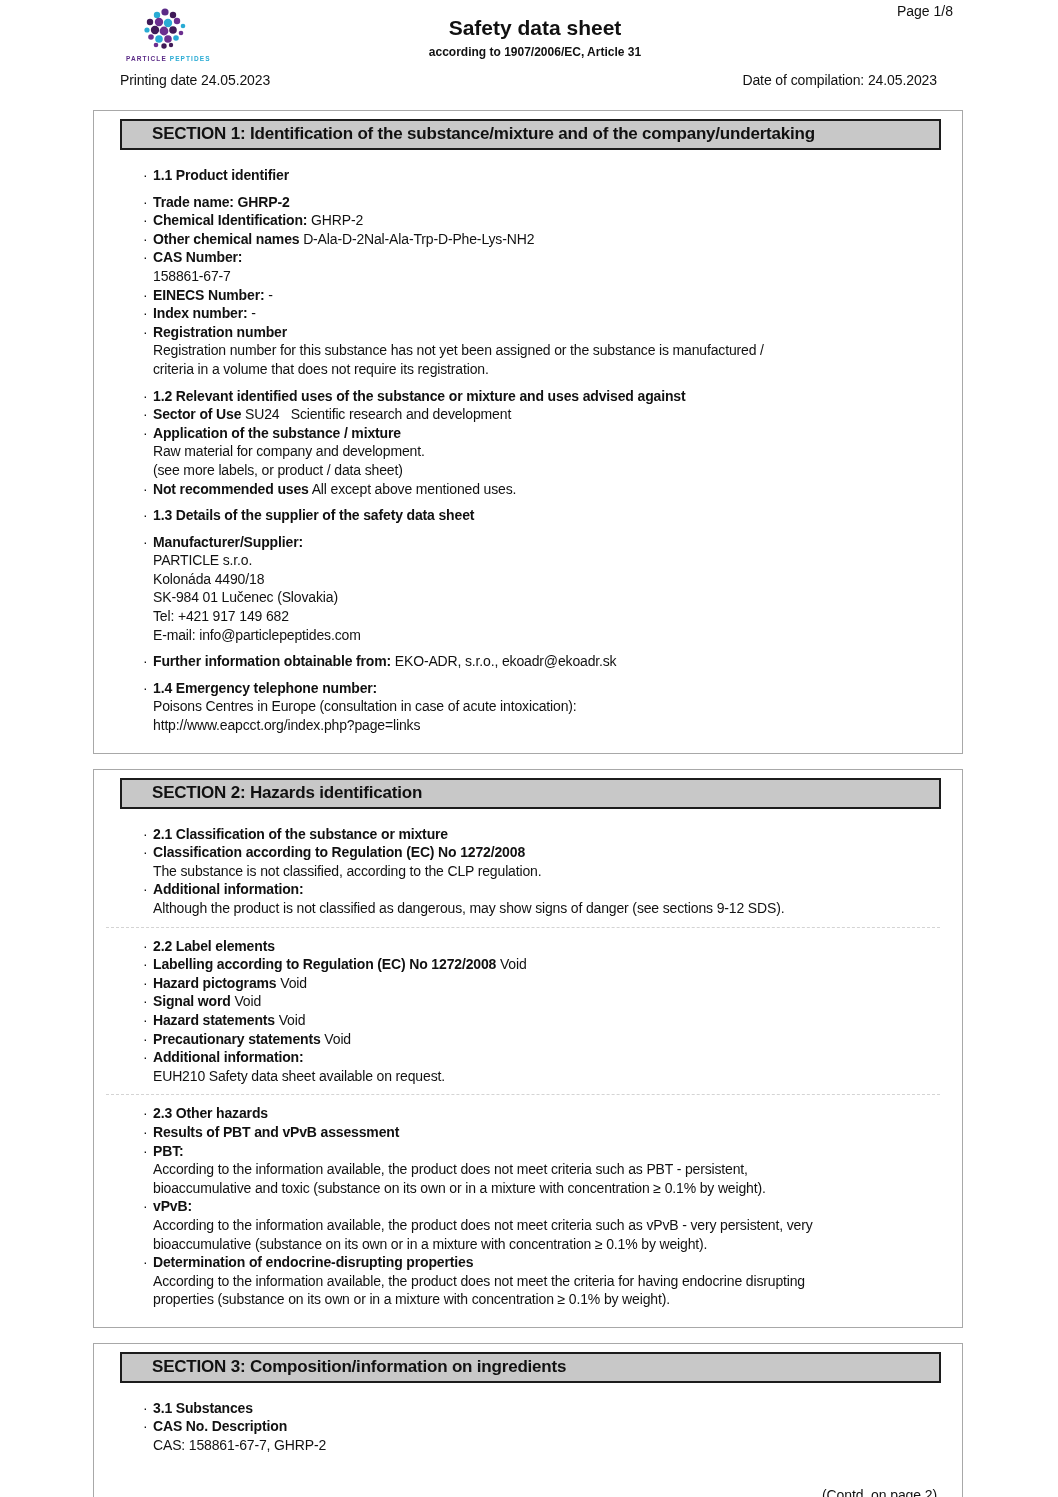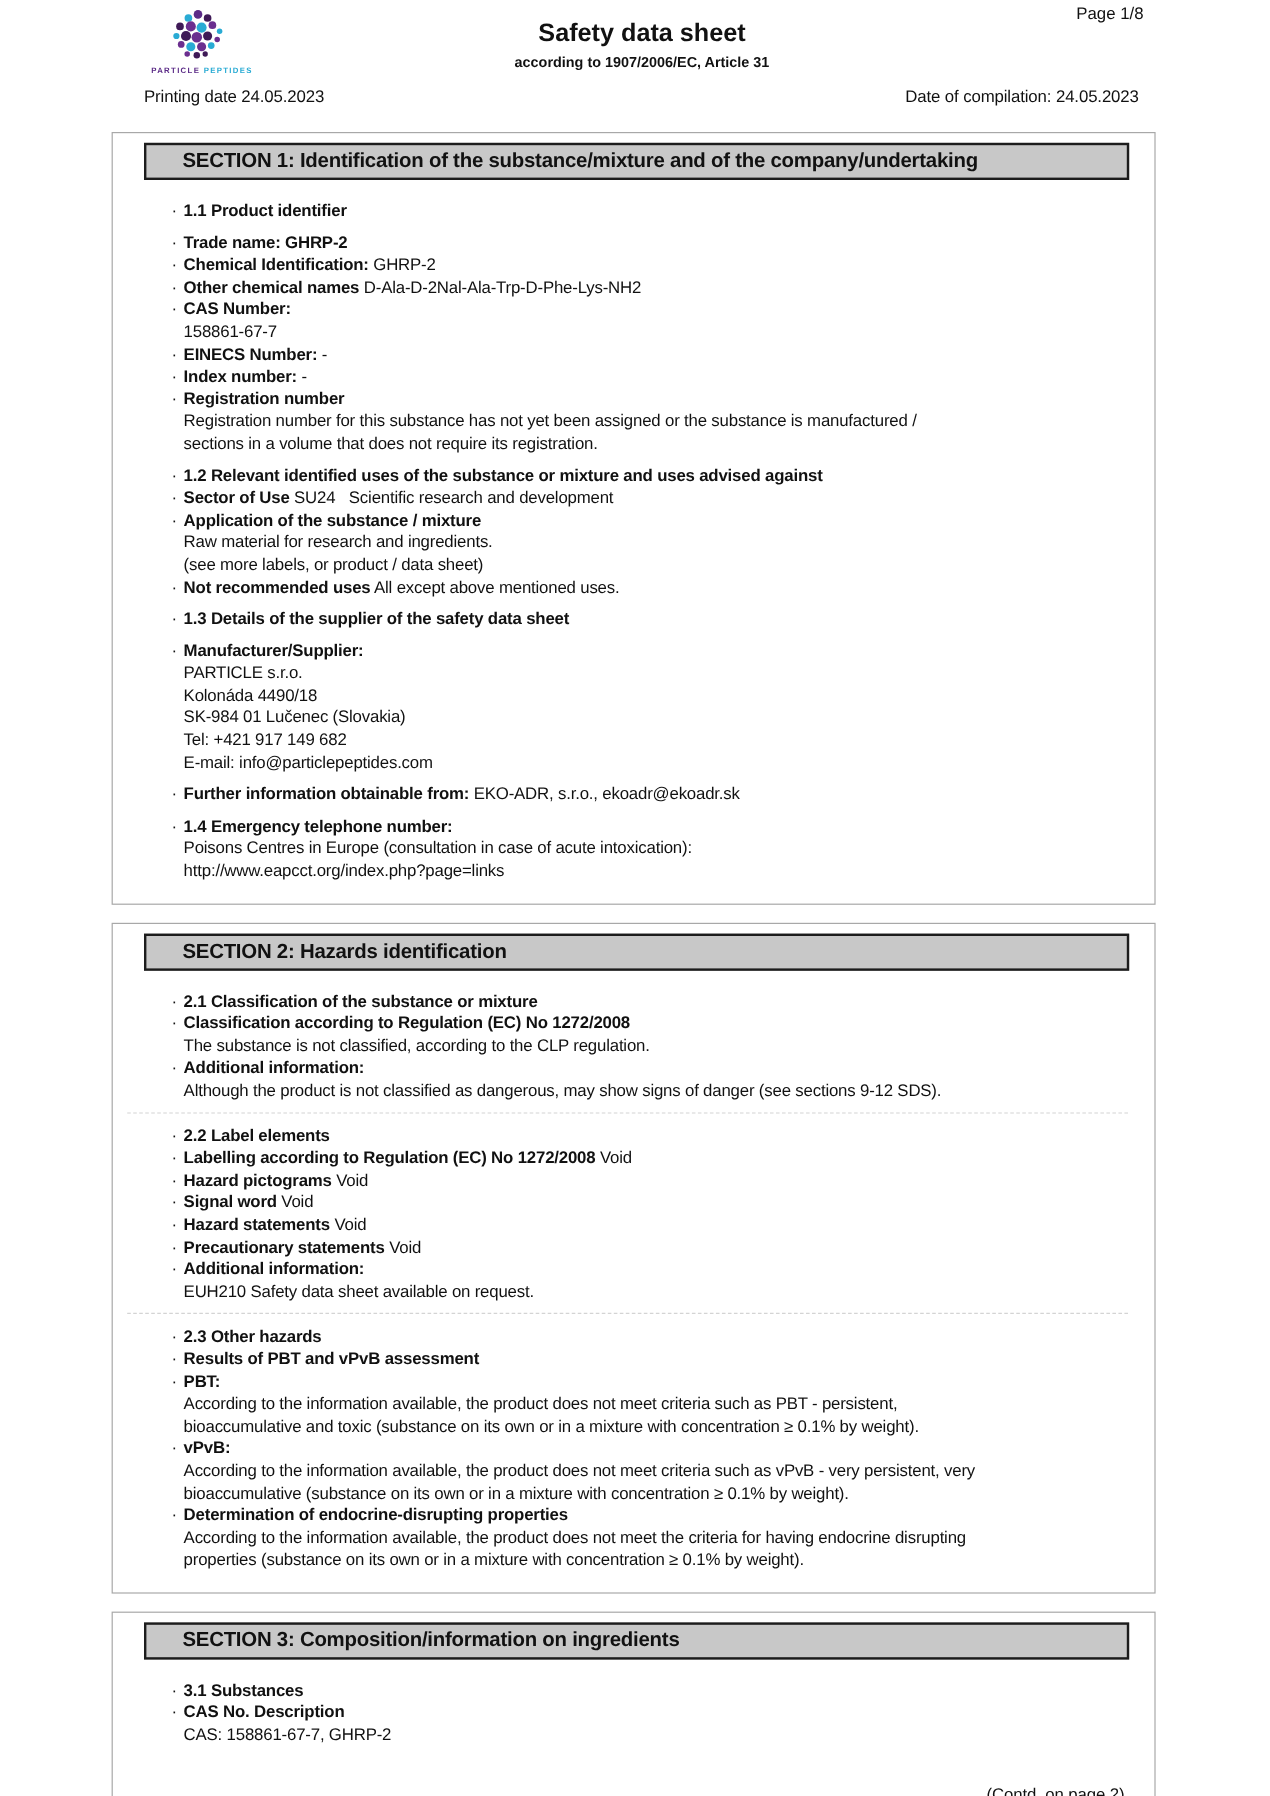--- a/index.html
+++ b/index.html
@@ -18,21 +18,21 @@
   }
   .doc-header{position:relative;height:100px;}
   .logo{position:absolute;left:126px;top:4px;width:78px;text-align:center;}
   .logo-words{font-size:6.5px;font-weight:bold;letter-spacing:1.1px;white-space:nowrap;margin-top:1px;}
   .logo-w1{color:var(--logo-purple);}
   .logo-w2{color:var(--logo-cyan);}
   .title-wrap{position:absolute;left:12px;right:0;top:16px;text-align:center;}
   .doc-title{font-size:21px;font-weight:bold;line-height:24px;}
   .doc-subtitle{font-size:12px;font-weight:bold;line-height:20px;margin-top:2px;}
   .page-num{position:absolute;top:3px;right:105px;font-size:14px;}
-  .dates-row{position:absolute;top:72px;left:120px;right:109px;display:flex;justify-content:space-between;font-size:14px;letter-spacing:-0.1px;}
+  .dates-row{position:absolute;top:72px;left:120px;right:121px;display:flex;justify-content:space-between;font-size:14px;letter-spacing:-0.1px;}
   .sections{margin:10px 95px 0 93px;width:870px;}
   .section-box{border:1px solid var(--box-border);background:#fff;margin-bottom:15px;padding-bottom:8px;}
   .section-bar{
     margin:8px 21px 0 26px;background:var(--bar-gray);
     border:2px solid #1c1c1c;font-size:17px;font-weight:bold;
     padding:3px 4px 4px 30px;letter-spacing:-0.2px;white-space:nowrap;
   }
   .section-content{padding:8px 10px 2px 0;font-size:14px;line-height:18.6px;letter-spacing:-0.15px;}
   .group{margin:8px 0;}
   .line{position:relative;padding-left:59px;white-space:nowrap;}
@@ -94,27 +94,27 @@
         <div class="group">
           <div class="line"><span class="bullet">·</span><span class="seg-b">Trade name: GHRP-2</span></div>
           <div class="line"><span class="bullet">·</span><span class="seg-b">Chemical Identification:</span><span class="seg-r"> GHRP-2</span></div>
           <div class="line"><span class="bullet">·</span><span class="seg-b">Other chemical names</span><span class="seg-r"> D-Ala-D-2Nal-Ala-Trp-D-Phe-Lys-NH2</span></div>
           <div class="line"><span class="bullet">·</span><span class="seg-b">CAS Number:</span></div>
           <div class="line"><span class="seg-r">158861-67-7</span></div>
           <div class="line"><span class="bullet">·</span><span class="seg-b">EINECS Number:</span><span class="seg-r"> -</span></div>
           <div class="line"><span class="bullet">·</span><span class="seg-b">Index number:</span><span class="seg-r"> -</span></div>
           <div class="line"><span class="bullet">·</span><span class="seg-b">Registration number</span></div>
           <div class="line"><span class="seg-r">Registration number for this substance has not yet been assigned or the substance is manufactured /</span></div>
-          <div class="line"><span class="seg-r">sections in a volume that does not require its registration.</span></div>
+          <div class="line"><span class="seg-r">criteria in a volume that does not require its registration.</span></div>
         </div>
         <div class="group">
           <div class="line"><span class="bullet">·</span><span class="seg-b">1.2 Relevant identified uses of the substance or mixture and uses advised against</span></div>
           <div class="line"><span class="bullet">·</span><span class="seg-b">Sector of Use</span><span class="seg-r"> SU24&nbsp;&nbsp; Scientific research and development</span></div>
           <div class="line"><span class="bullet">·</span><span class="seg-b">Application of the substance / mixture</span></div>
-          <div class="line"><span class="seg-r">Raw material for research and ingredients.</span></div>
+          <div class="line"><span class="seg-r">Raw material for company and development.</span></div>
           <div class="line"><span class="seg-r">(see more labels, or product / data sheet)</span></div>
           <div class="line"><span class="bullet">·</span><span class="seg-b">Not recommended uses</span><span class="seg-r"> All except above mentioned uses.</span></div>
         </div>
         <div class="group">
           <div class="line"><span class="bullet">·</span><span class="seg-b">1.3 Details of the supplier of the safety data sheet</span></div>
         </div>
         <div class="group">
           <div class="line"><span class="bullet">·</span><span class="seg-b">Manufacturer/Supplier:</span></div>
           <div class="line"><span class="seg-r">PARTICLE s.r.o.</span></div>
           <div class="line"><span class="seg-r">Kolonáda 4490/18</span></div>

